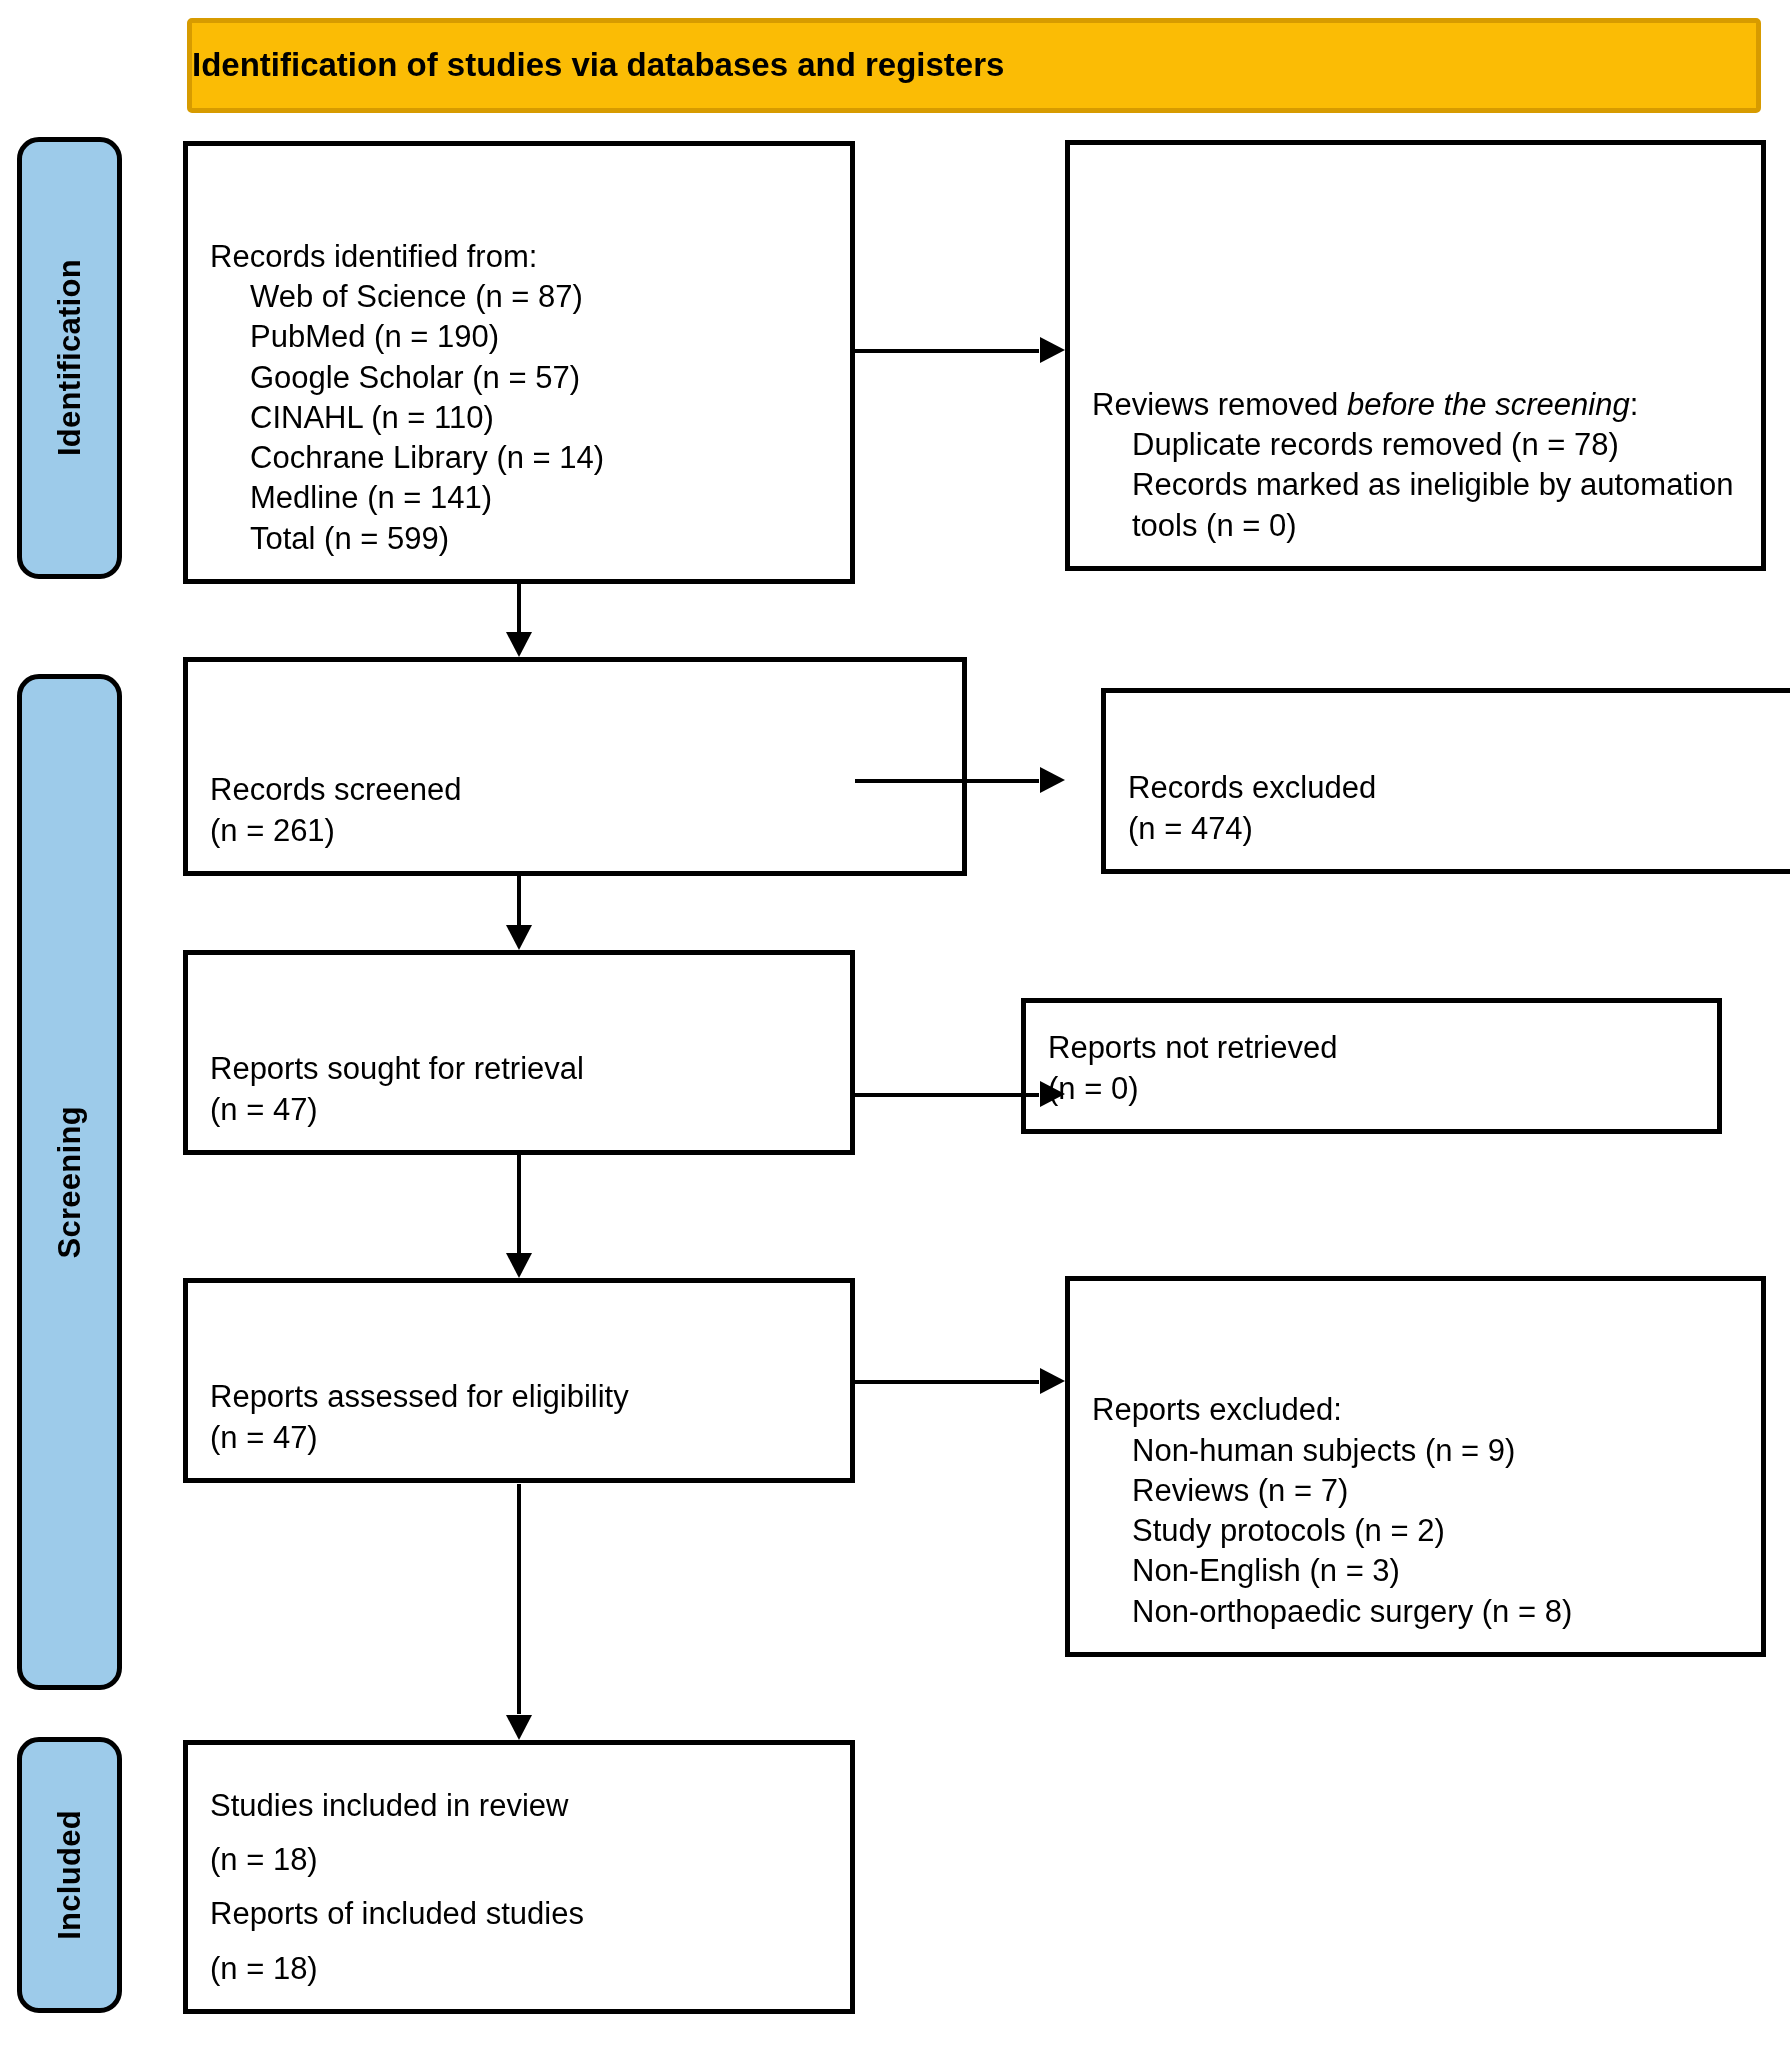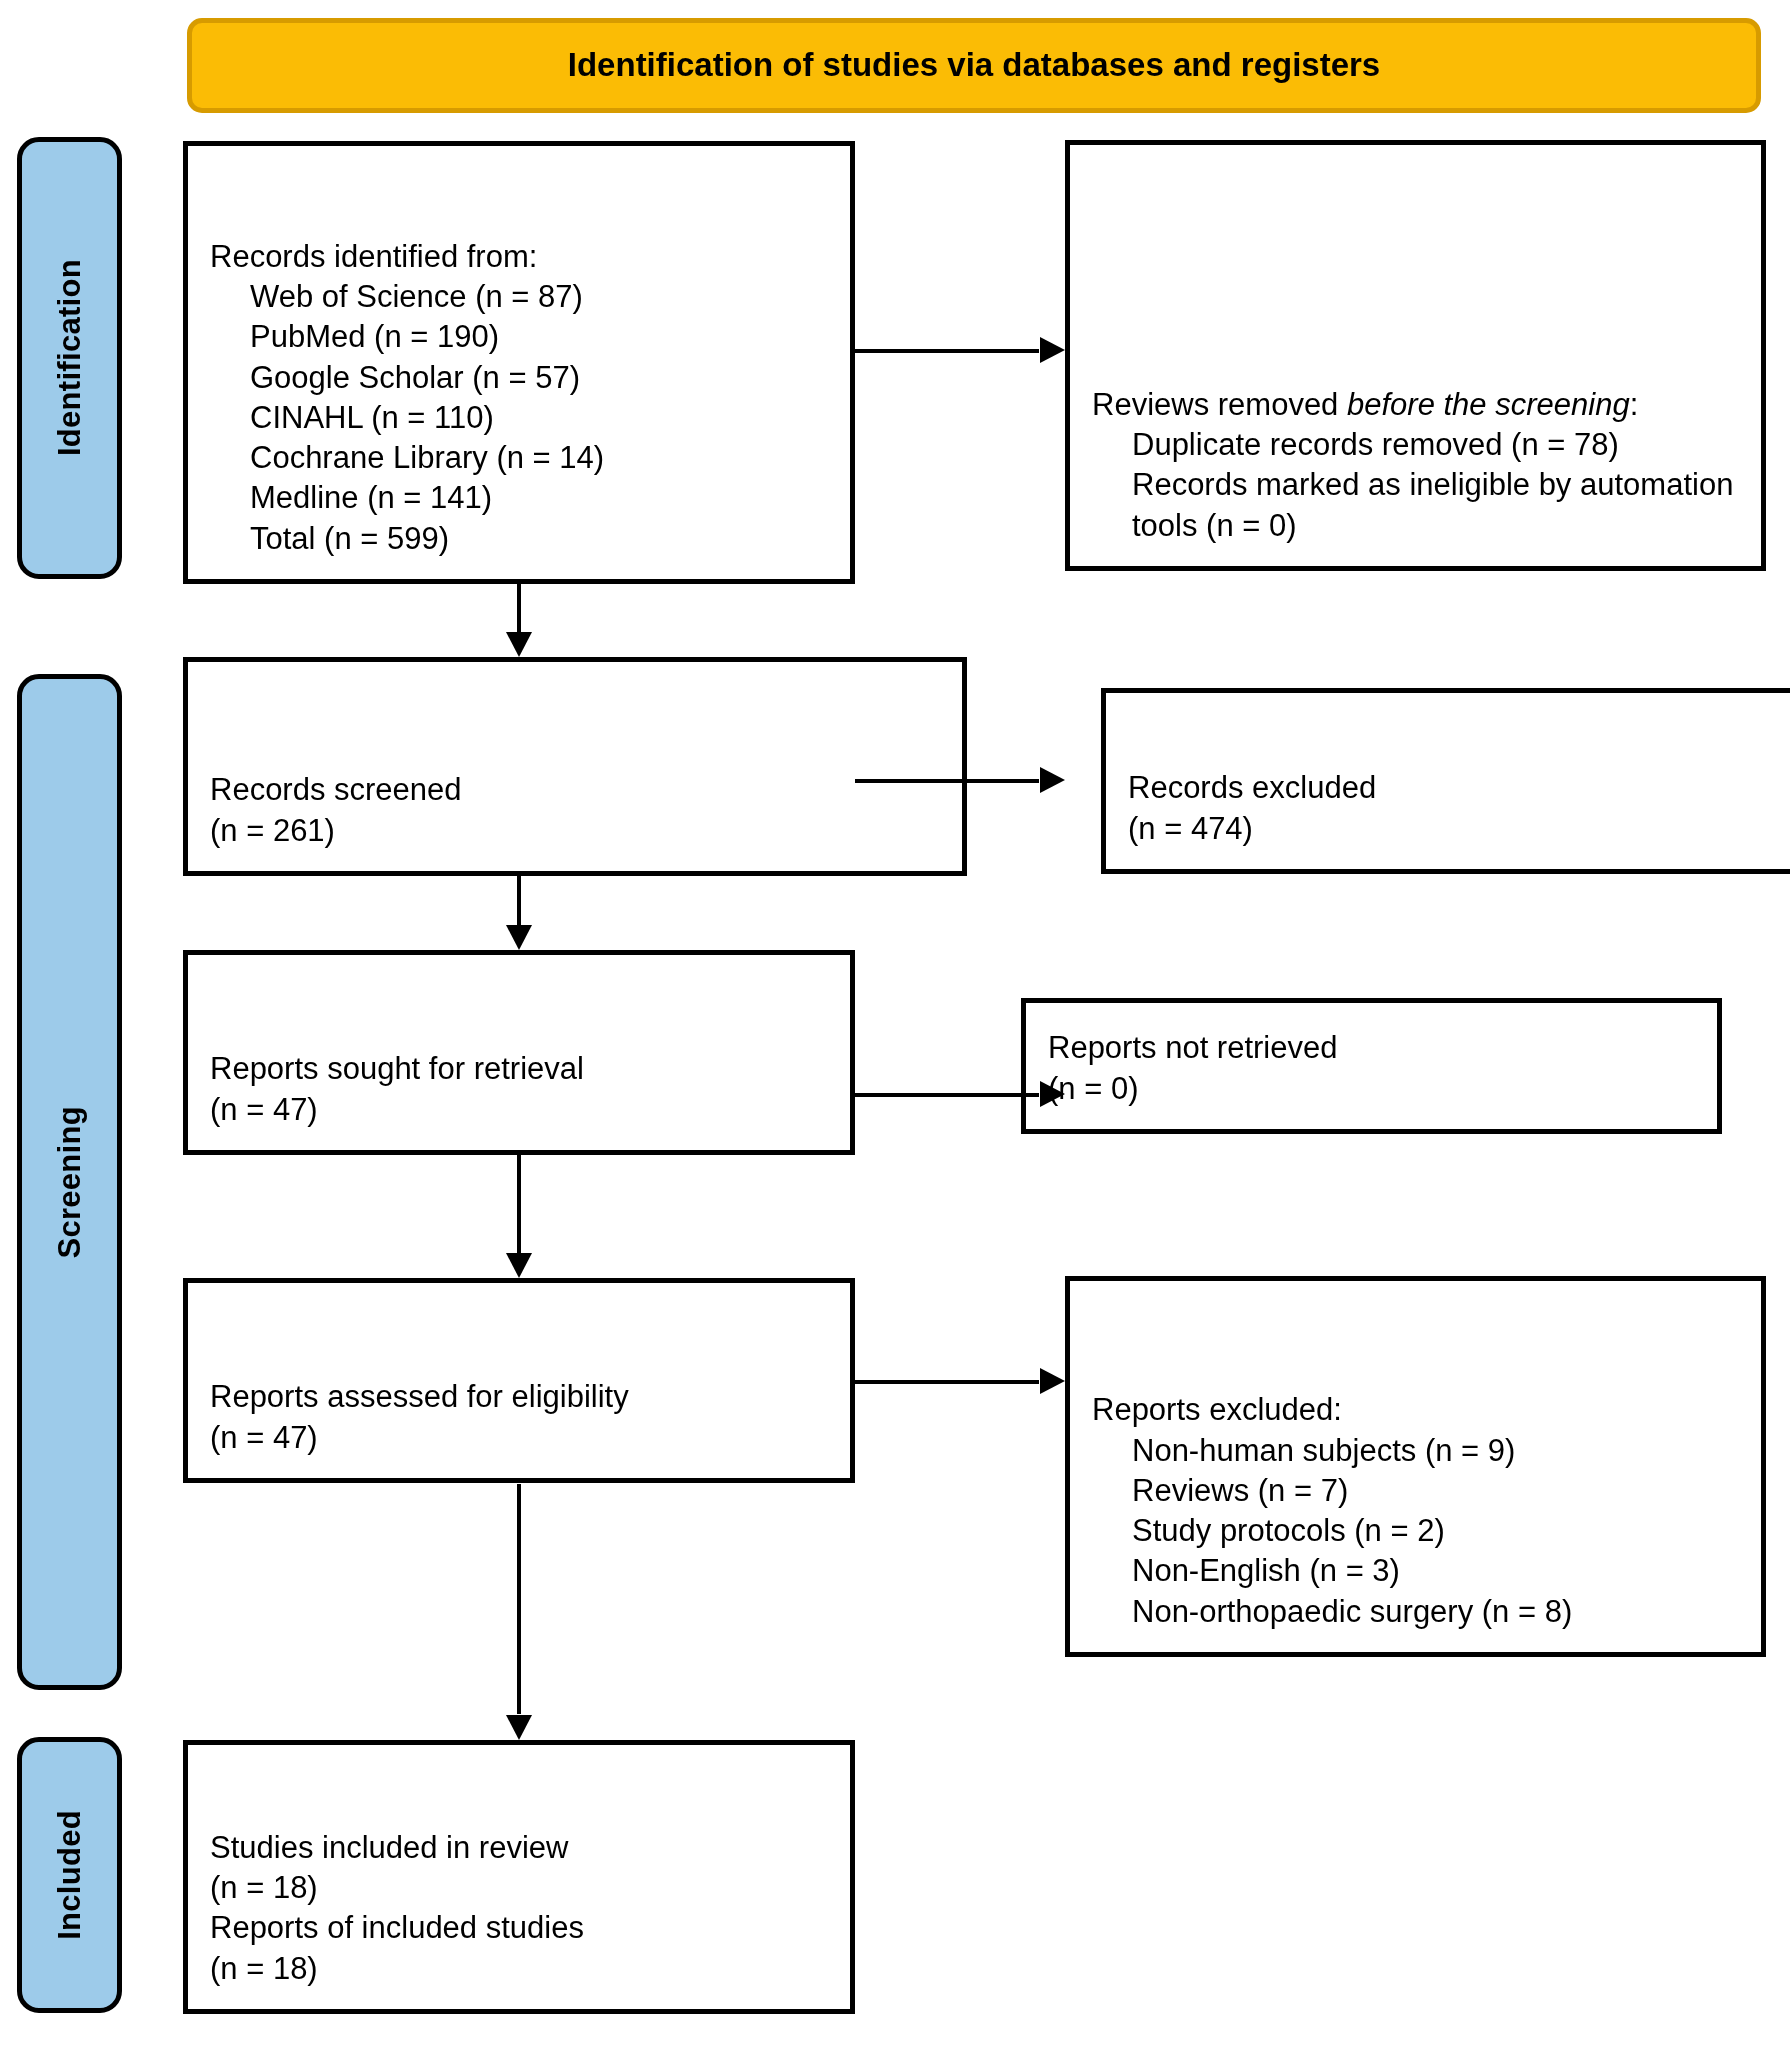--- a/index.html
+++ b/index.html
@@ -49,25 +49,24 @@
 
   
   #header-banner {
     position: absolute;
     left: 187px;
     top: 18px;
     width: 1574px;
     height: 95px;
     background: #FBBC05;
     border: 5px solid #D79B00;
-    border-radius: 15px;
+    border-radius: 5px;
     box-sizing: border-box;
     display: flex;
     align-items: center;
-    justify-content: center;
   }
   #header-banner .banner-text {
     font-weight: bold;
     font-size: 33px;
     color: #000000;
     text-align: center;
     line-height: 1.1;
   }
 
   
@@ -90,21 +89,21 @@
   .node-box .line.indent {
     padding-left: 40px;
     text-indent: 0px;
   }
 
   
   #box-identified      { left: 183px;  top: 141px;  width: 672px; height: 443px; }
   #box-screened        { left: 183px;  top: 657px; width: 784px; height: 219px; }
   #box-sought          { left: 183px;  top: 950px; width: 672px; height: 205px; }
   #box-assessed        { left: 183px;  top: 1278px; width: 672px; height: 205px; }
-  #box-included-final  { left: 183px;  top: 1740px; width: 672px; height: 274px; }
+  #box-included-final  { left: 183px;  top: 1740px; width: 672px; height: 274px; gap: 14px; }
 
   
   #box-removed         { left: 1065px; top: 140px;  width: 701px; height: 431px; }
   #box-excluded-recs   { left: 1065px; top: 688px; width: 701px; height: 186px; margin-left: 36px; }
   #box-not-retrieved   { left: 1021px; top: 998px; width: 701px; height: 136px; }
   #box-excluded-reps   { left: 1065px; top: 1276px; width: 701px; height: 381px; }
 
   
   .arrow-v, .arrow-h {
     position: absolute;

